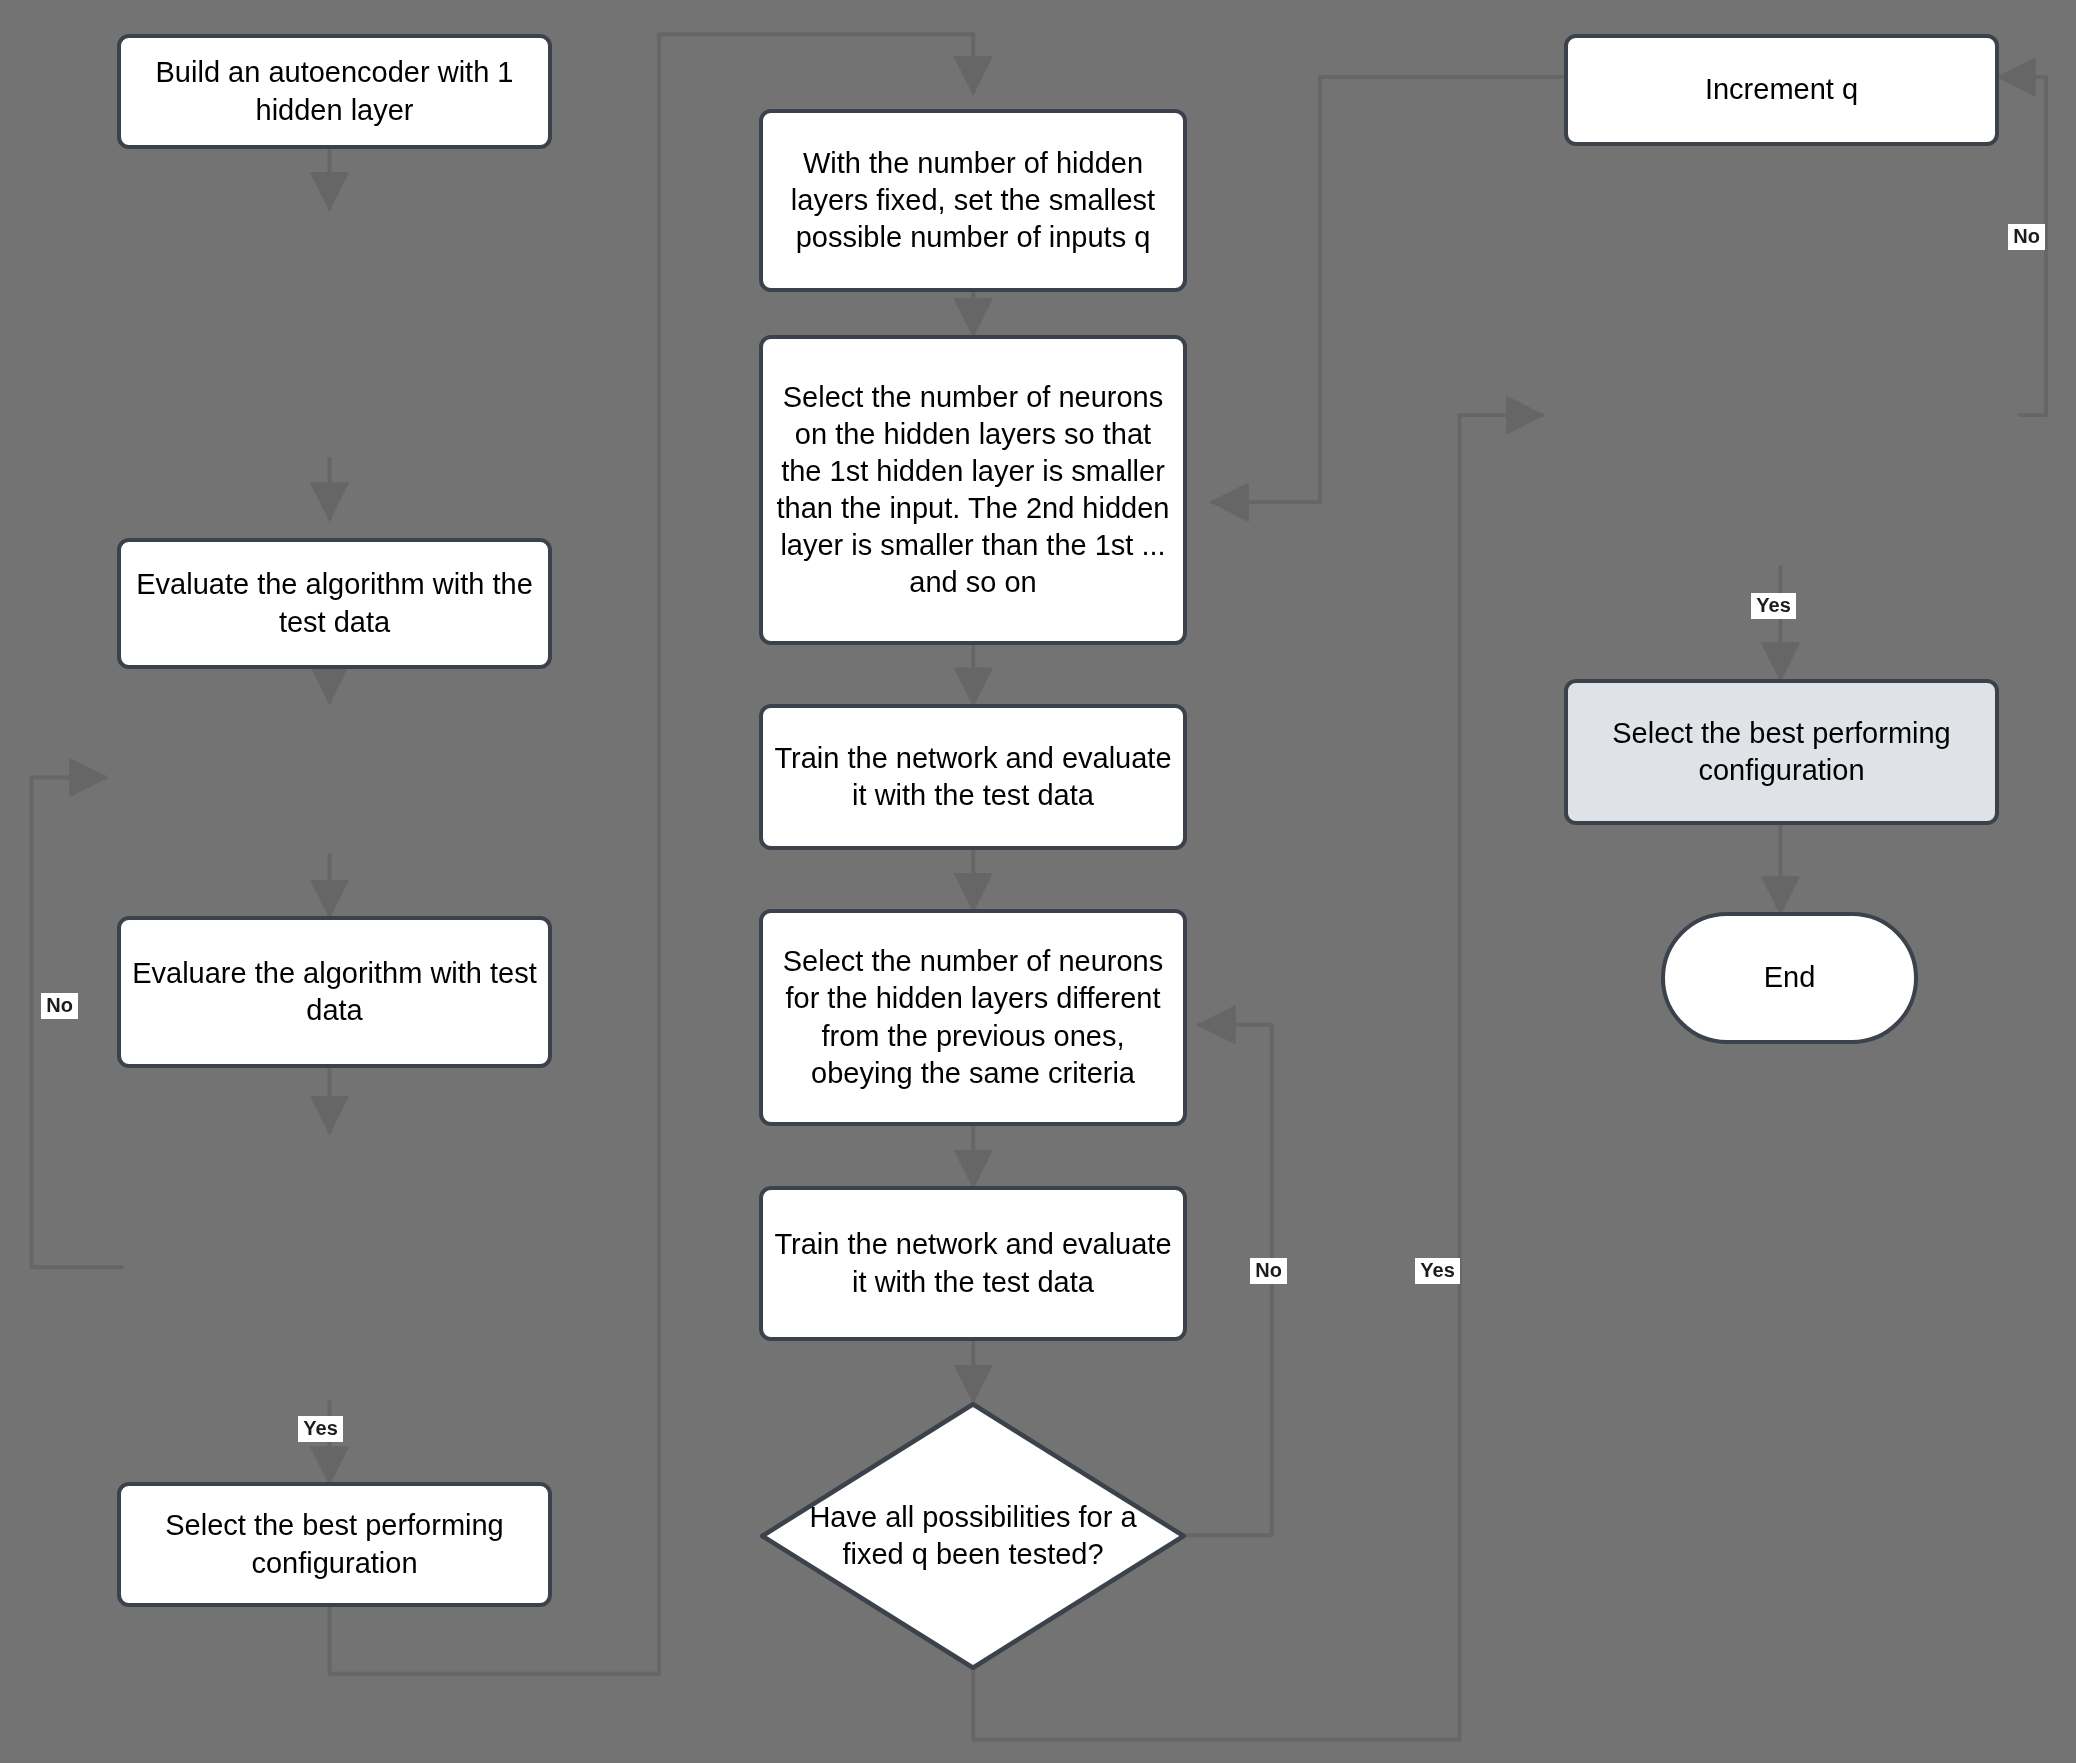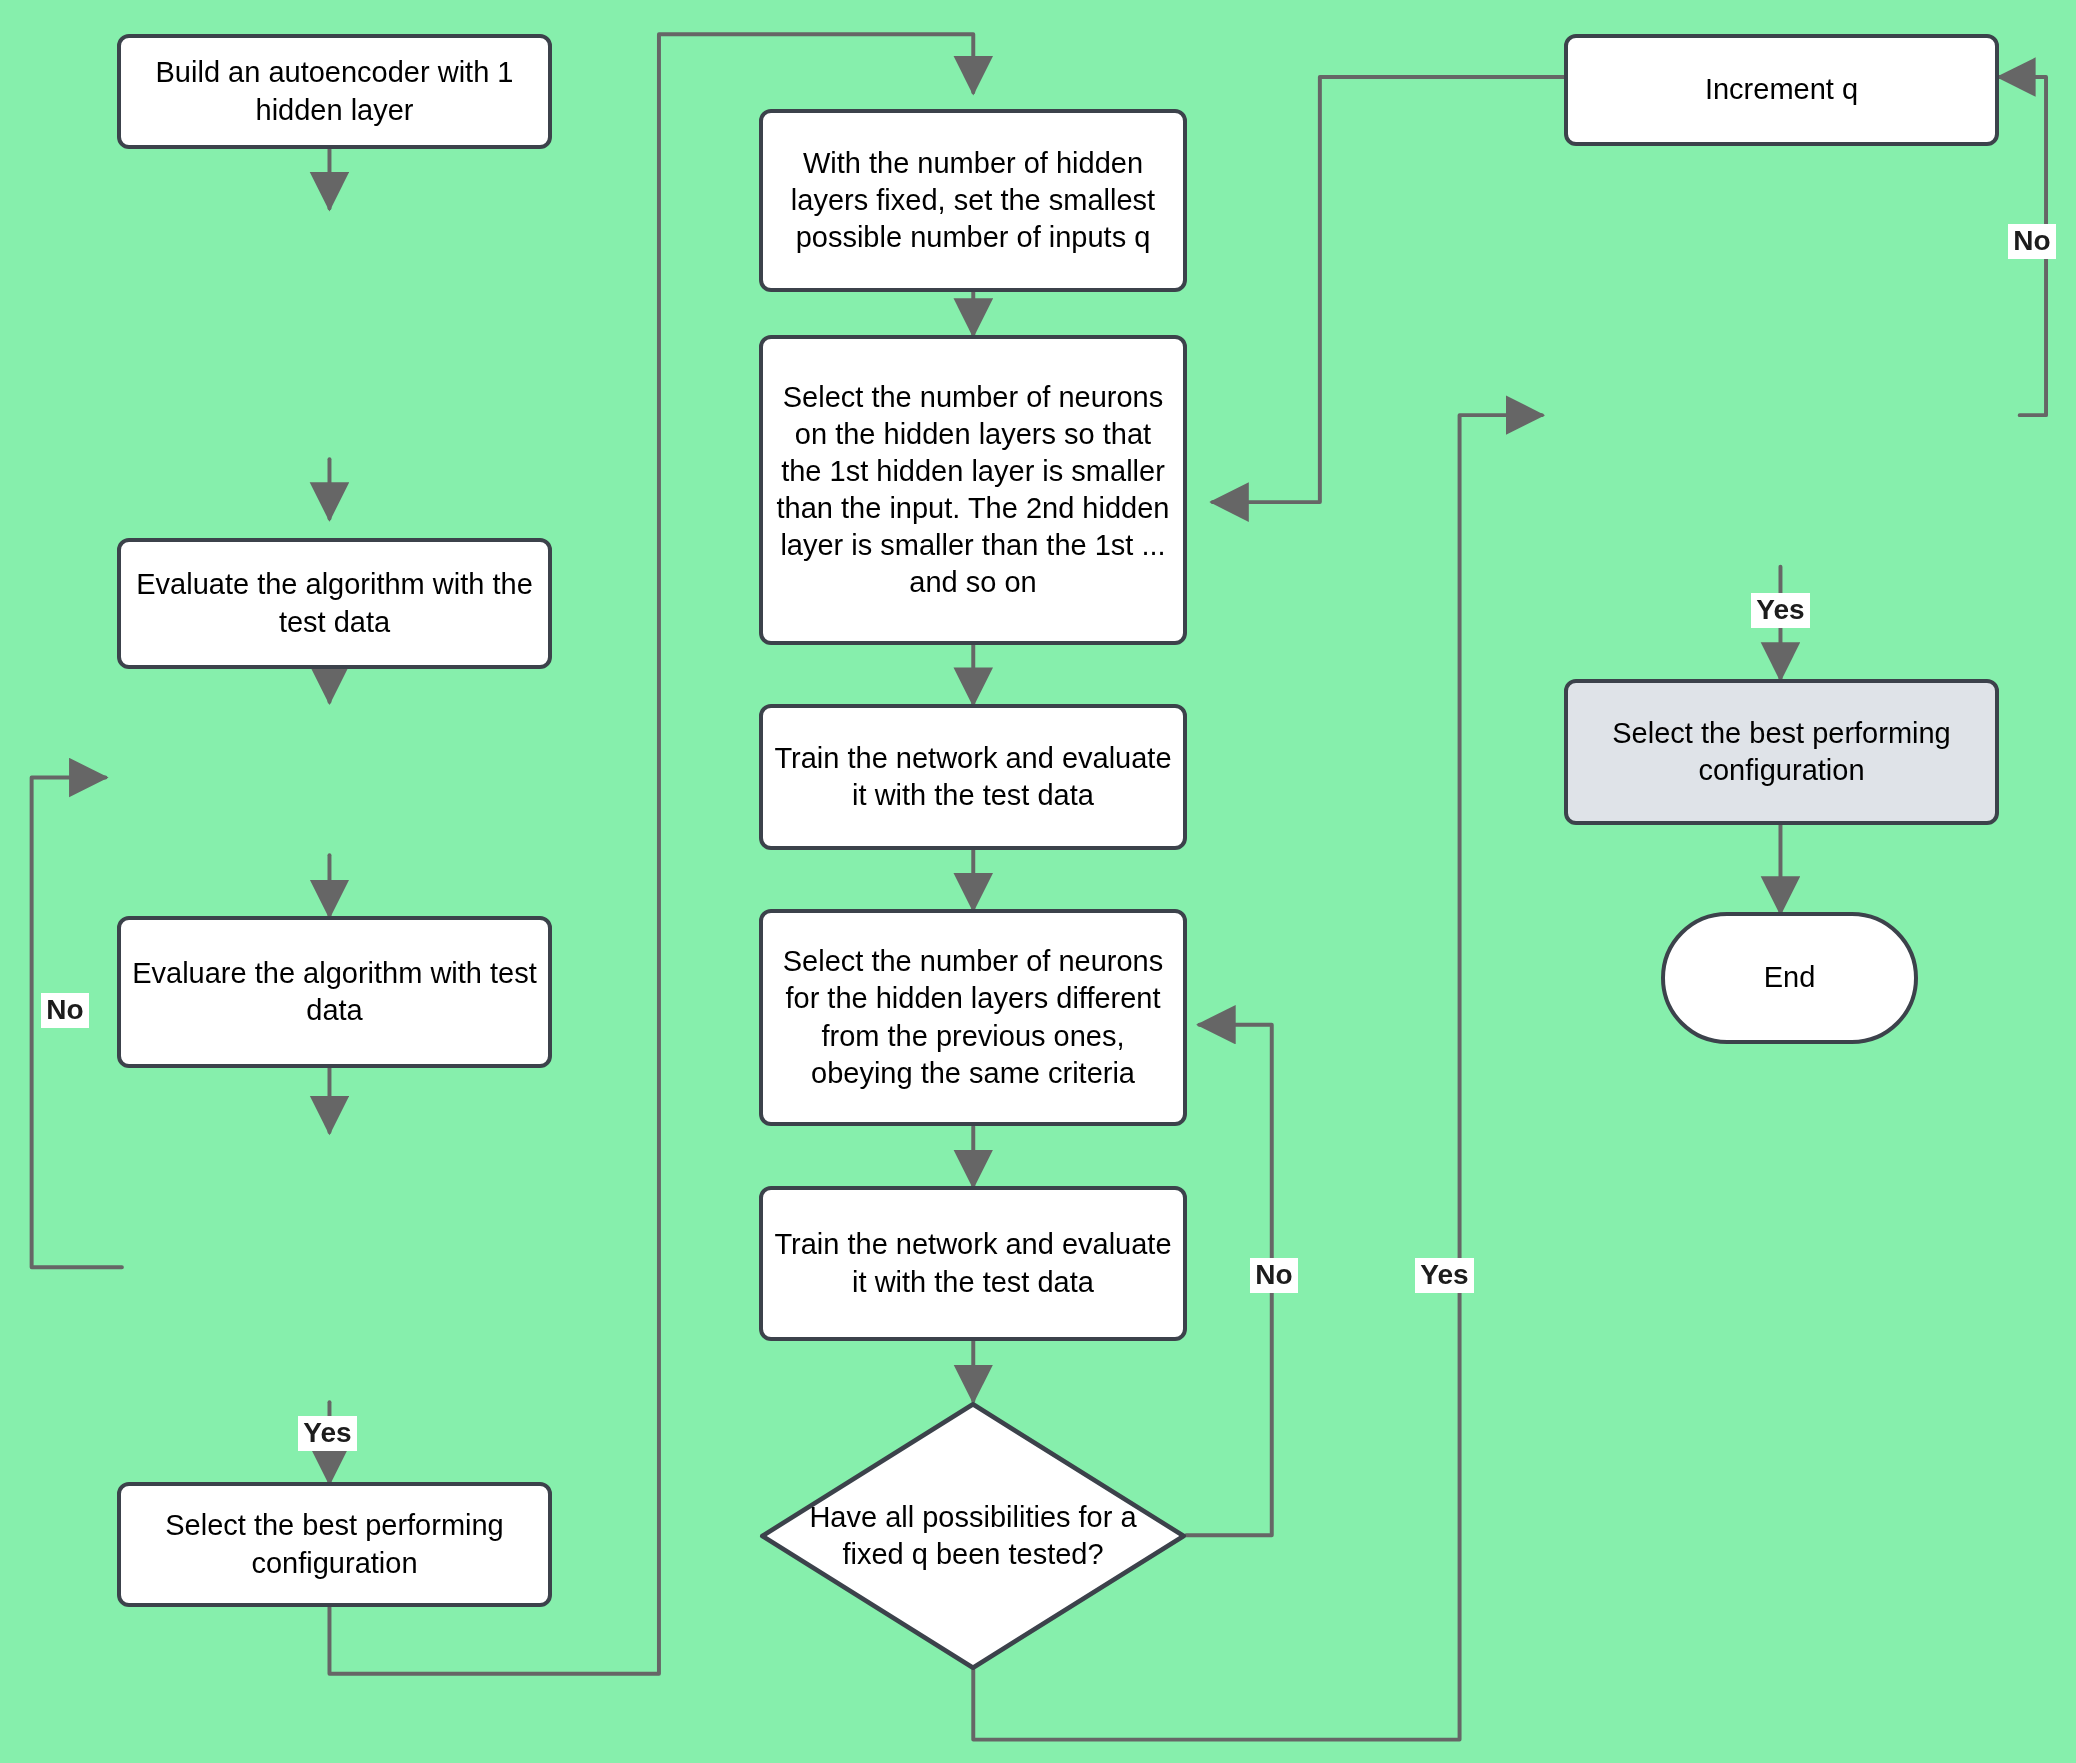--- a/index.html
+++ b/index.html
@@ -1,31 +1,31 @@
 <!DOCTYPE html>
 <html style="font-size:10.5px"><head>
 <meta charset="utf-8">
 <title>Autoencoder Design Flowchart</title>
 <style>
   html,body{margin:0;padding:0;background:#ffffff;}
   body{font-family:"Liberation Sans","DejaVu Sans",sans-serif;}
-  #stage{position:relative;width:2077px;height:1764px;background:#86efac;overflow:hidden;}
+  #stage{position:relative;width:2077px;height:1764px;background:#737373;overflow:hidden;}
   #wires{position:absolute;left:0;top:0;width:2077px;height:1764px;}
   .node{position:absolute;box-sizing:border-box;display:flex;align-items:center;
         justify-content:center;text-align:center;color:#000000;background:#ffffff;
         border:4.6px solid #3c424b;border-radius:12px;padding:4px 9.2px;
         font-size:29px;line-height:1.28;z-index:3;}
   .node.shaded{background:#dfe3e8;}
   .node.terminal{border-radius:79px;}
   .diamond{position:absolute;z-index:3;}
   .diamond svg{position:absolute;left:0;top:0;}
   .diamond .dlabel{position:absolute;left:0;top:0;width:100%;height:100%;
         display:flex;align-items:center;justify-content:center;text-align:center;
         color:#000;font-size:29px;line-height:1.28;padding:0 6%;box-sizing:border-box;}
-  .edgelabel{position:absolute;z-index:4;color:#1c1c1c;font-size:28px;font-weight:bold;
+  .edgelabel{position:absolute;z-index:4;color:#1c1c1c;font-size:20px;font-weight:bold;
         background:#ffffff;padding:1.3px 5.3px;white-space:nowrap;}
 </style>
 </head>
 <body>
 
 <div id="stage">
 
   <svg id="wires" viewBox="0 0 3152 2677" xmlns="http://www.w3.org/2000/svg">
     <defs>
       <marker id="ar" markerWidth="12" markerHeight="12" refX="9.2" refY="5" orient="auto" markerUnits="strokeWidth">

